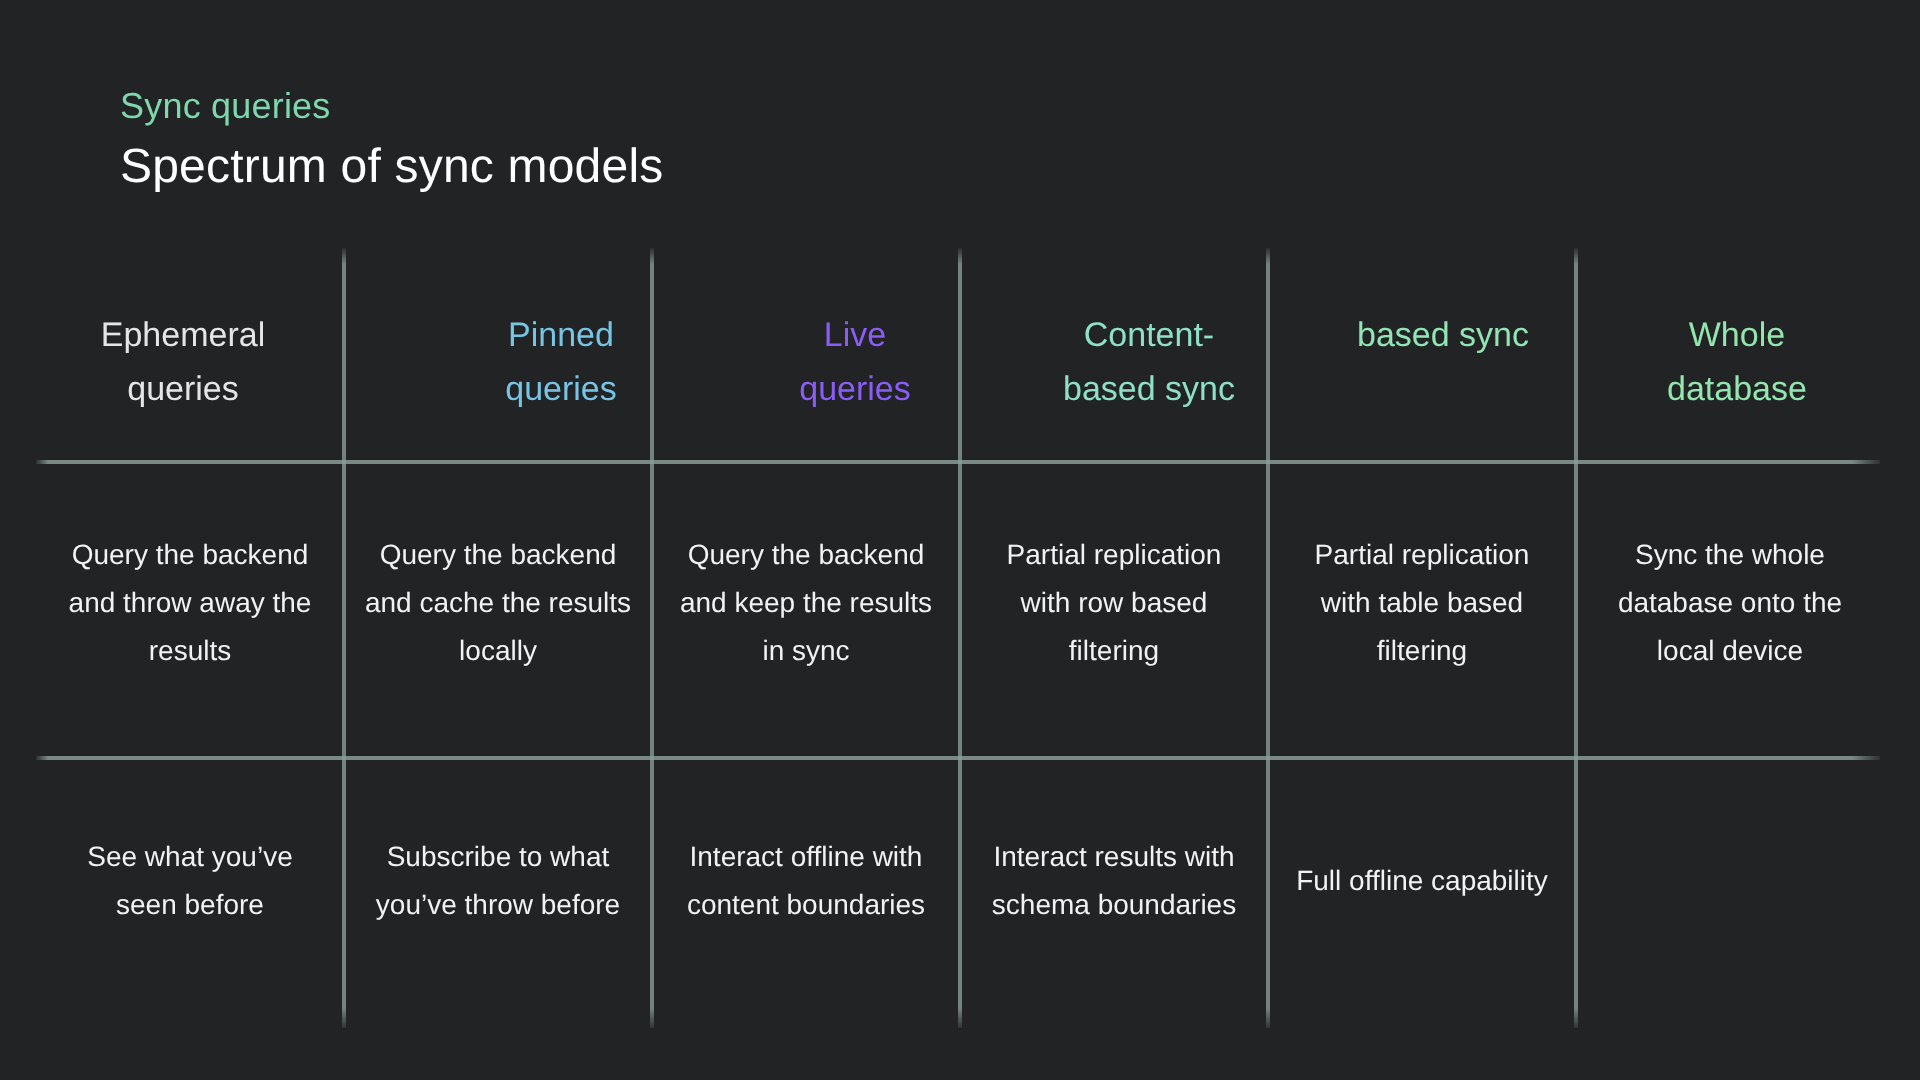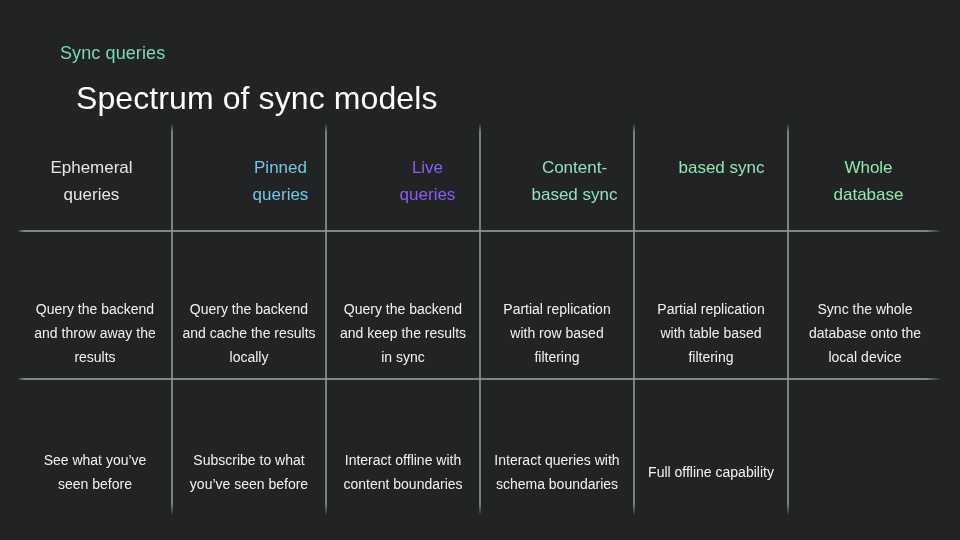--- a/index.html
+++ b/index.html
@@ -26,43 +26,43 @@
   #eyebrow {
     color: #7fd8ad;
     font-size: 18px;
     line-height: 26px;
     letter-spacing: 0.1px;
     margin: 0 0 2px 0;
     font-weight: 400;
   }
   #slide-title {
     color: #ffffff;
-    font-size: 32px;
+    font-size: 24px;
     line-height: 32px;
-    margin: 16px;
+    margin: 0;
     font-weight: 400;
     letter-spacing: 0.1px;
   }
 
   
   #sync-table {
     position: absolute;
     left: 18px;
     top: 124px;
     width: 924px;
     height: 392px;
   }
 
   .grid-row {
     display: flex;
     width: 924px;
     box-sizing: border-box;
   }
   #row-header { height: 106px; }
-  #row-desc   { height: 142px; margin-top: 32px; }
+  #row-desc   { height: 142px; }
   #row-offline{ height: 136px; }
 
   .grid-cell {
     width: 154px;
     box-sizing: border-box;
     display: flex;
     align-items: center;
     justify-content: center;
     text-align: center;
     padding: 0 9px;
@@ -169,23 +169,23 @@
     <div class="grid-cell body-cell">Query the backend and throw away the results</div>
     <div class="grid-cell body-cell">Query the backend and cache the results locally</div>
     <div class="grid-cell body-cell">Query the backend and keep the results in sync</div>
     <div class="grid-cell body-cell">Partial replication with row based filtering</div>
     <div class="grid-cell body-cell">Partial replication with table based filtering</div>
     <div class="grid-cell body-cell">Sync the whole database onto the local device</div>
   </div>
 
   <div class="grid-row" id="row-offline">
     <div class="grid-cell body-cell">See what you’ve seen before</div>
-    <div class="grid-cell body-cell">Subscribe to what you’ve seen before</div>
+    <div class="grid-cell body-cell">Subscribe to what you’ve throw before</div>
     <div class="grid-cell body-cell">Interact offline with content boundaries</div>
-    <div class="grid-cell body-cell">Interact queries with schema boundaries</div>
+    <div class="grid-cell body-cell">Interact results with schema boundaries</div>
     <div class="grid-cell body-cell">Full offline capability</div>
   </div>
 </div>
 
 <div class="hrule" id="hrule-1"></div>
 <div class="hrule" id="hrule-2"></div>
 
 <div class="vrule" id="vrule-1"></div>
 <div class="vrule" id="vrule-2"></div>
 <div class="vrule" id="vrule-3"></div>

